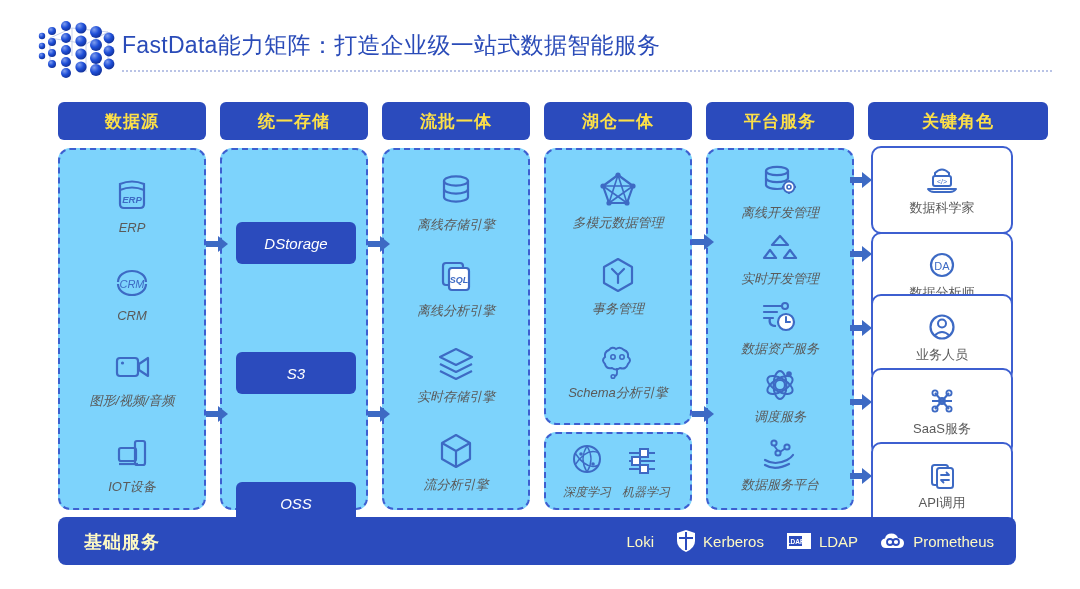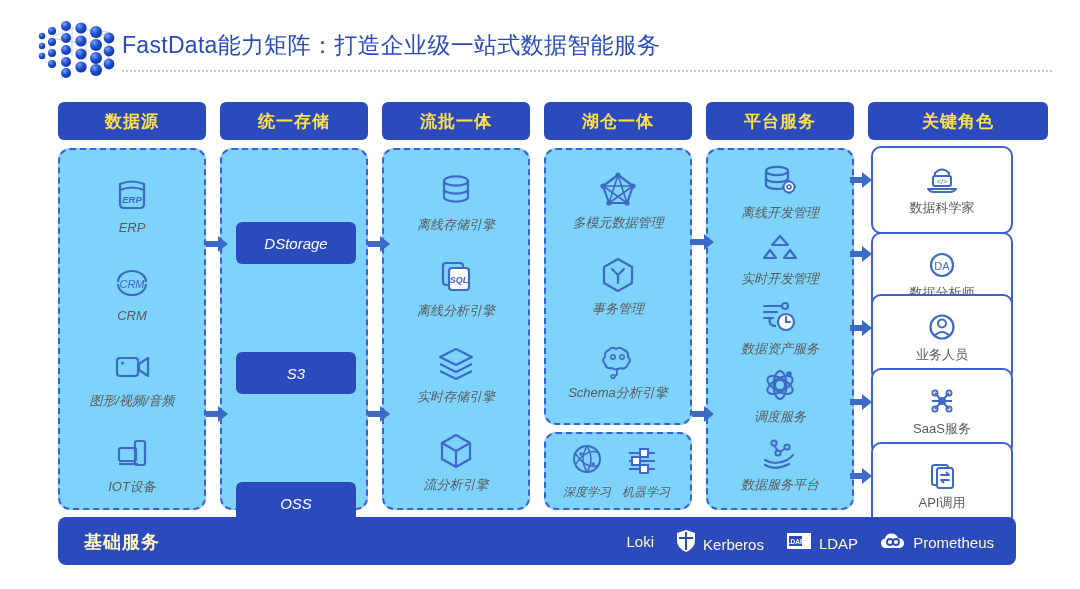--- a/index.html
+++ b/index.html
@@ -74,21 +74,21 @@
   .footbar {
     position: absolute; left: 58px; top: 517px; width: 958px; height: 48px;
     background: #2b4bbd; border-radius: 8px; color: #fef9c3;
   }
   .foot-title {
     position: absolute; left: 26px; top: 13px; font-size: 18px; font-weight: 700;
     letter-spacing: 1px;
   }
   .foot-items { position: absolute; right: 22px; top: 0; height: 48px;
     display: flex; align-items: center; gap: 22px; }
-  .foot-item { display: flex; align-items: flex-end; gap: 7px; font-size: 15px; }
+  .foot-item { display: flex; align-items: center; gap: 7px; font-size: 15px; }
 </style>
 </head>
 <body>
 
 <div id="root">
 
   <div class="header">
     <div class="logo">
       <svg width="96" height="72" viewBox="0 0 96 72">
         <defs>

